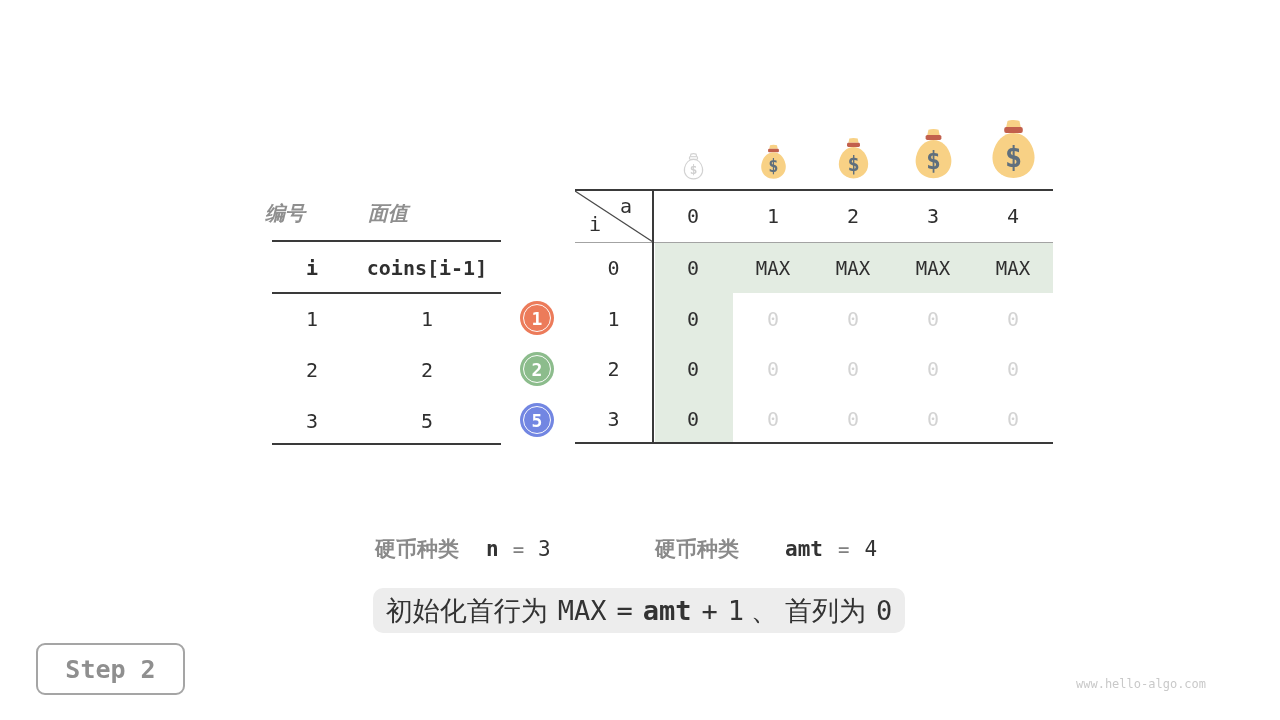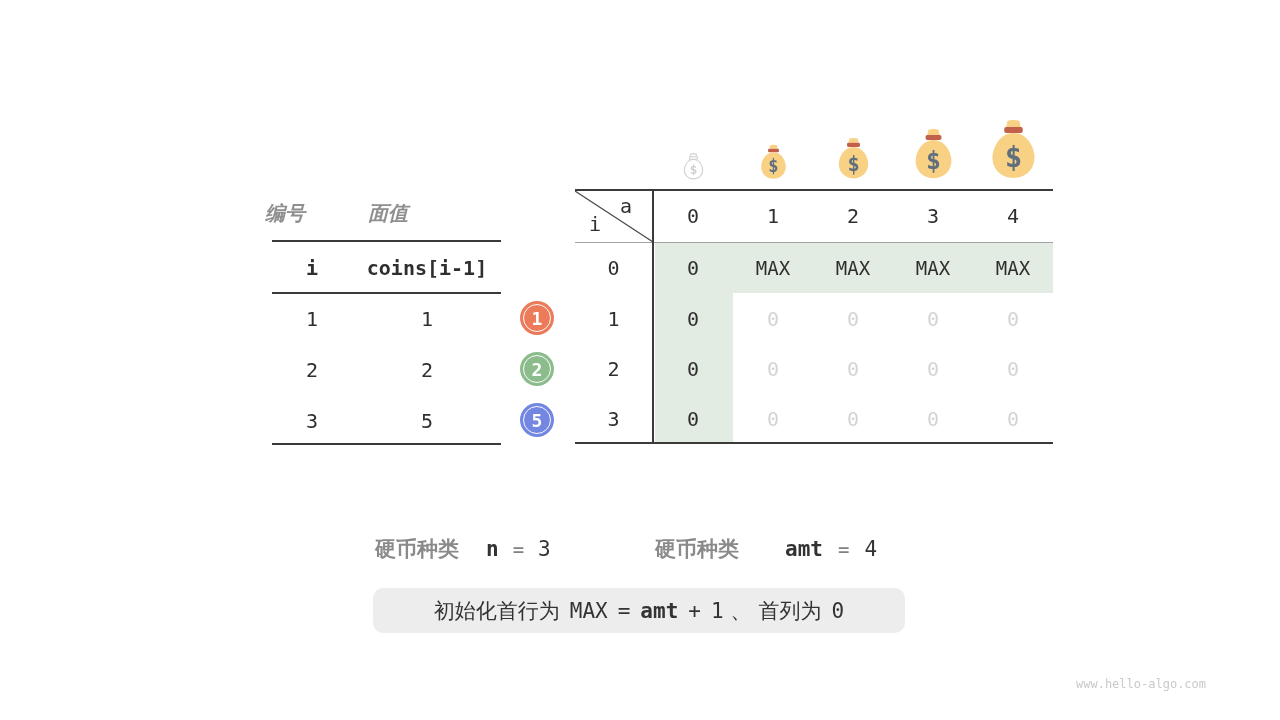--- a/index.html
+++ b/index.html
@@ -37,21 +37,21 @@
   .bag-faded text{fill:#cfcfcf !important;}
   .bag text{font-family:"DejaVu Sans Mono","Liberation Mono",monospace;font-weight:bold;}
 
   
   .legend{top:534px;height:30px;display:flex;align-items:center;font-size:21px;}
   .legend .lab{font-weight:bold;color:#8a8a8a;font-size:21px;}
   .legend .var{font-weight:bold;color:#333;}
   .legend .eq{color:#808080;font-size:19px;}
   .legend .val{color:#333;}
   .note{left:373px;top:588px;width:532px;height:45px;background:#ededed;border-radius:10px;
-        display:flex;align-items:center;justify-content:center;font-size:21px;color:#333;}
+        display:flex;align-items:center;justify-content:center;font-size:27px;color:#333;}
   .note span{margin:0 5px;}
   .note .b{font-weight:bold;}
 
   .step-btn{left:36px;top:643px;width:145px;height:48px;background:#fff;border:2px solid #a5a5a5;
             border-radius:9px;display:flex;align-items:center;justify-content:center;
             font-size:25px;font-weight:bold;color:#8f8f8f;}
   .site{left:1076px;top:677px;font-size:12px;color:#c9c9c9;}
 </style>
 </head>
 <body>
@@ -187,16 +187,17 @@
     <span class="mono">MAX</span>
     <span class="mono">=</span>
     <span class="mono b">amt</span>
     <span class="mono">+</span>
     <span class="mono">1</span>
     <span class="cjk" style="margin:0 2px;">、</span>
     <span class="cjk">首列为</span>
     <span class="mono">0</span>
   </div>
 
+  <div class="abs step-btn">Step 2</div>
 
   <div class="abs site">www.hello-algo.com</div>
 
 </div>
 
 </body></html>

